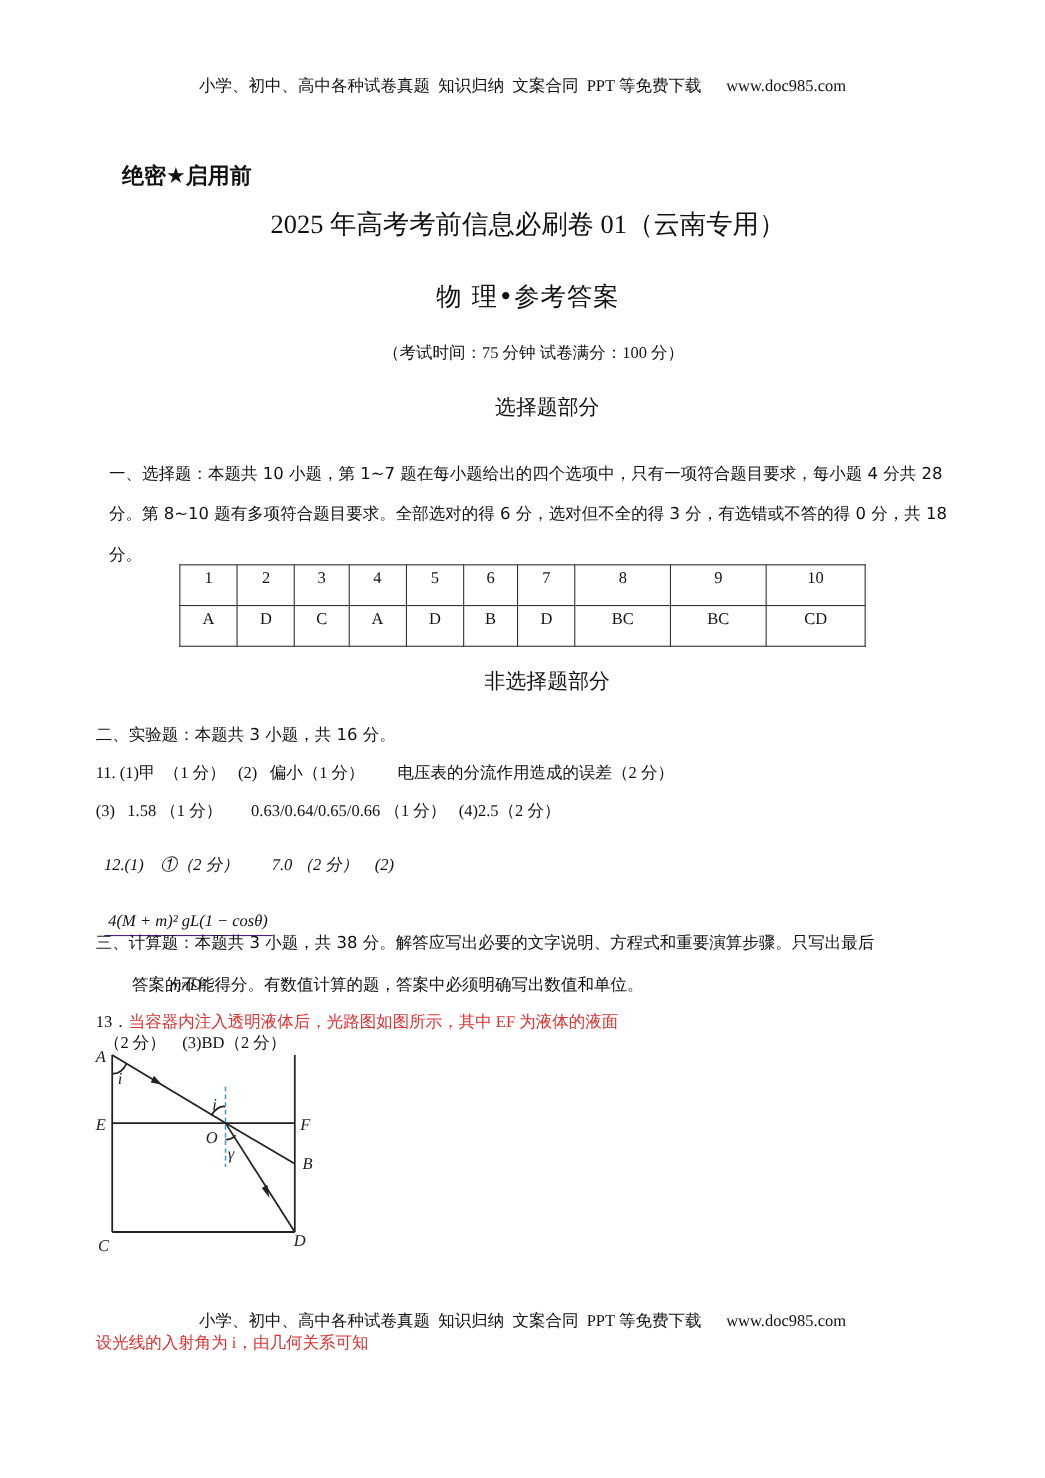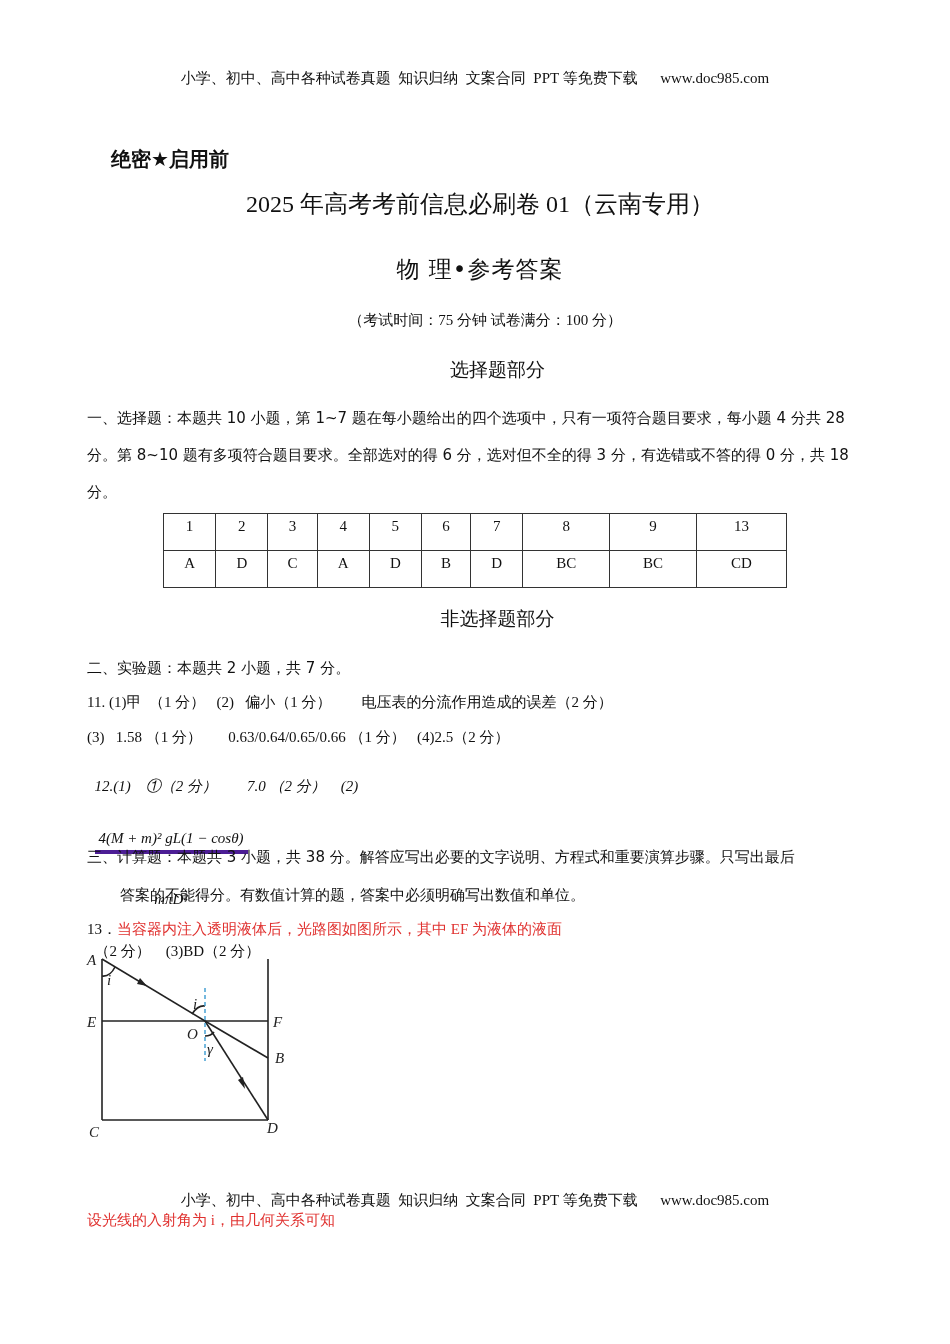--- a/index.html
+++ b/index.html
@@ -13,70 +13,70 @@
   .title { left: 0; width: 960px; text-align: center; top: 188px; font-size: 24px; }
   .subtitle { left: 0; width: 960px; text-align: center; top: 254px; font-size: 23px; letter-spacing: 1px; }
   .examinfo { left: 0; width: 970px; text-align: center; top: 311px; font-size: 15px; }
   .section-head { left: 0; width: 995px; text-align: center; font-size: 19px; }
   .para { left: 87px; width: 780px; font-size: 15px; line-height: 37px; }
   table.answers { position: absolute; left: 163px; top: 513px; border-collapse: collapse; width: 624px; font-family: "Liberation Serif", serif; font-size: 15px; }
   table.answers td { border: 1px solid #333; text-align: center; height: 37px; vertical-align: top; padding-top: 4px; box-sizing: border-box; }
   .line { left: 87px; font-size: 15px; white-space: pre; }
   .red { color: #e0312f; }
   .frac { display: inline-block; vertical-align: middle; text-align: center; font-style: italic; }
-  .frac .num { display: block; border-bottom: 4px solid #4c1d95; padding: 0 4px 3px 4px; }
+  .frac .num { display: block; border-bottom: 1px solid #4c1d95; padding: 0 4px 3px 4px; }
   .frac .den { display: block; padding-top: 3px; }
   .diagram { left: 85px; top: 950px; width: 220px; height: 200px; }
 </style>
 </head>
 <body>
 
 <div class="abs header-bar serif"><span>小学、初中、高中各种试卷真题  知识归纳  文案合同  PPT 等免费下载</span>      <span>www.doc985.com</span></div>
 
 <div class="abs secret sans">绝密★启用前</div>
 <div class="abs title serif">2025 年高考考前信息必刷卷 01（云南专用）</div>
 <div class="abs subtitle sans">物 理•参考答案</div>
 <div class="abs examinfo serif">（考试时间：75 分钟    试卷满分：100 分）</div>
 
 <div class="abs section-head sans" style="top:357px;">选择题部分</div>
 
-<div class="abs para sans" style="top:400px;">一、选择题：本题共 10 小题，第 1~7 题在每小题给出的四个选项中，只有一项符合题目要求，每小题 4 分共 28 分。第 8~10 题有多项符合题目要求。全部选对的得 6 分，选对但不全的得 3 分，有选错或不答的得 0 分，共 18 分。</div>
+<div class="abs para sans" style="top:412px;margin-left:12px;">一、选择题：本题共 10 小题，第 1~7 题在每小题给出的四个选项中，只有一项符合题目要求，每小题 4 分共 28 分。第 8~10 题有多项符合题目要求。全部选对的得 6 分，选对但不全的得 3 分，有选错或不答的得 0 分，共 18 分。</div>
 
 <table class="answers">
   <tbody>
       <tr>
     <td>1</td>
     <td>2</td>
     <td>3</td>
     <td>4</td>
     <td>5</td>
     <td>6</td>
     <td>7</td>
     <td>8</td>
     <td>9</td>
-    <td>13</td>
+    <td>10</td>
   </tr>
   <tr>
     <td>A</td>
     <td>D</td>
     <td>C</td>
     <td>A</td>
     <td>D</td>
     <td>B</td>
     <td>D</td>
     <td>BC</td>
     <td>BC</td>
     <td>CD</td>
   </tr>
 </tbody>
   </table>
 
 <div class="abs section-head sans" style="top:606px;">非选择题部分</div>
 
-<div class="abs line sans" style="top:659px;">二、实验题：本题共 2 小题，共 7 分。</div>
+<div class="abs line sans" style="top:659px;">二、实验题：本题共 3 小题，共 16 分。</div>
 <div class="abs line serif" style="top:693px;">11. (1)甲  （1 分）   (2)   偏小（1 分）        电压表的分流作用造成的误差（2 分）</div>
 <div class="abs line serif" style="top:728px;">(3)   1.58 （1 分）       0.63/0.64/0.65/0.66 （1 分）   (4)2.5（2 分）</div>
 
 <div class="abs line serif" style="top:760px;">
   <span style="vertical-align:middle;font-style:italic;">12.(1)    ①（2 分）        7.0 （2 分）    (2)</span>
   <span class="frac serif">
     <span class="num">4(M + m)² gL(1 − cosθ)</span>
     <span class="den">mπD²</span>
   </span>
   <span style="vertical-align:middle;">（2 分）    (3)BD（2 分）</span>

